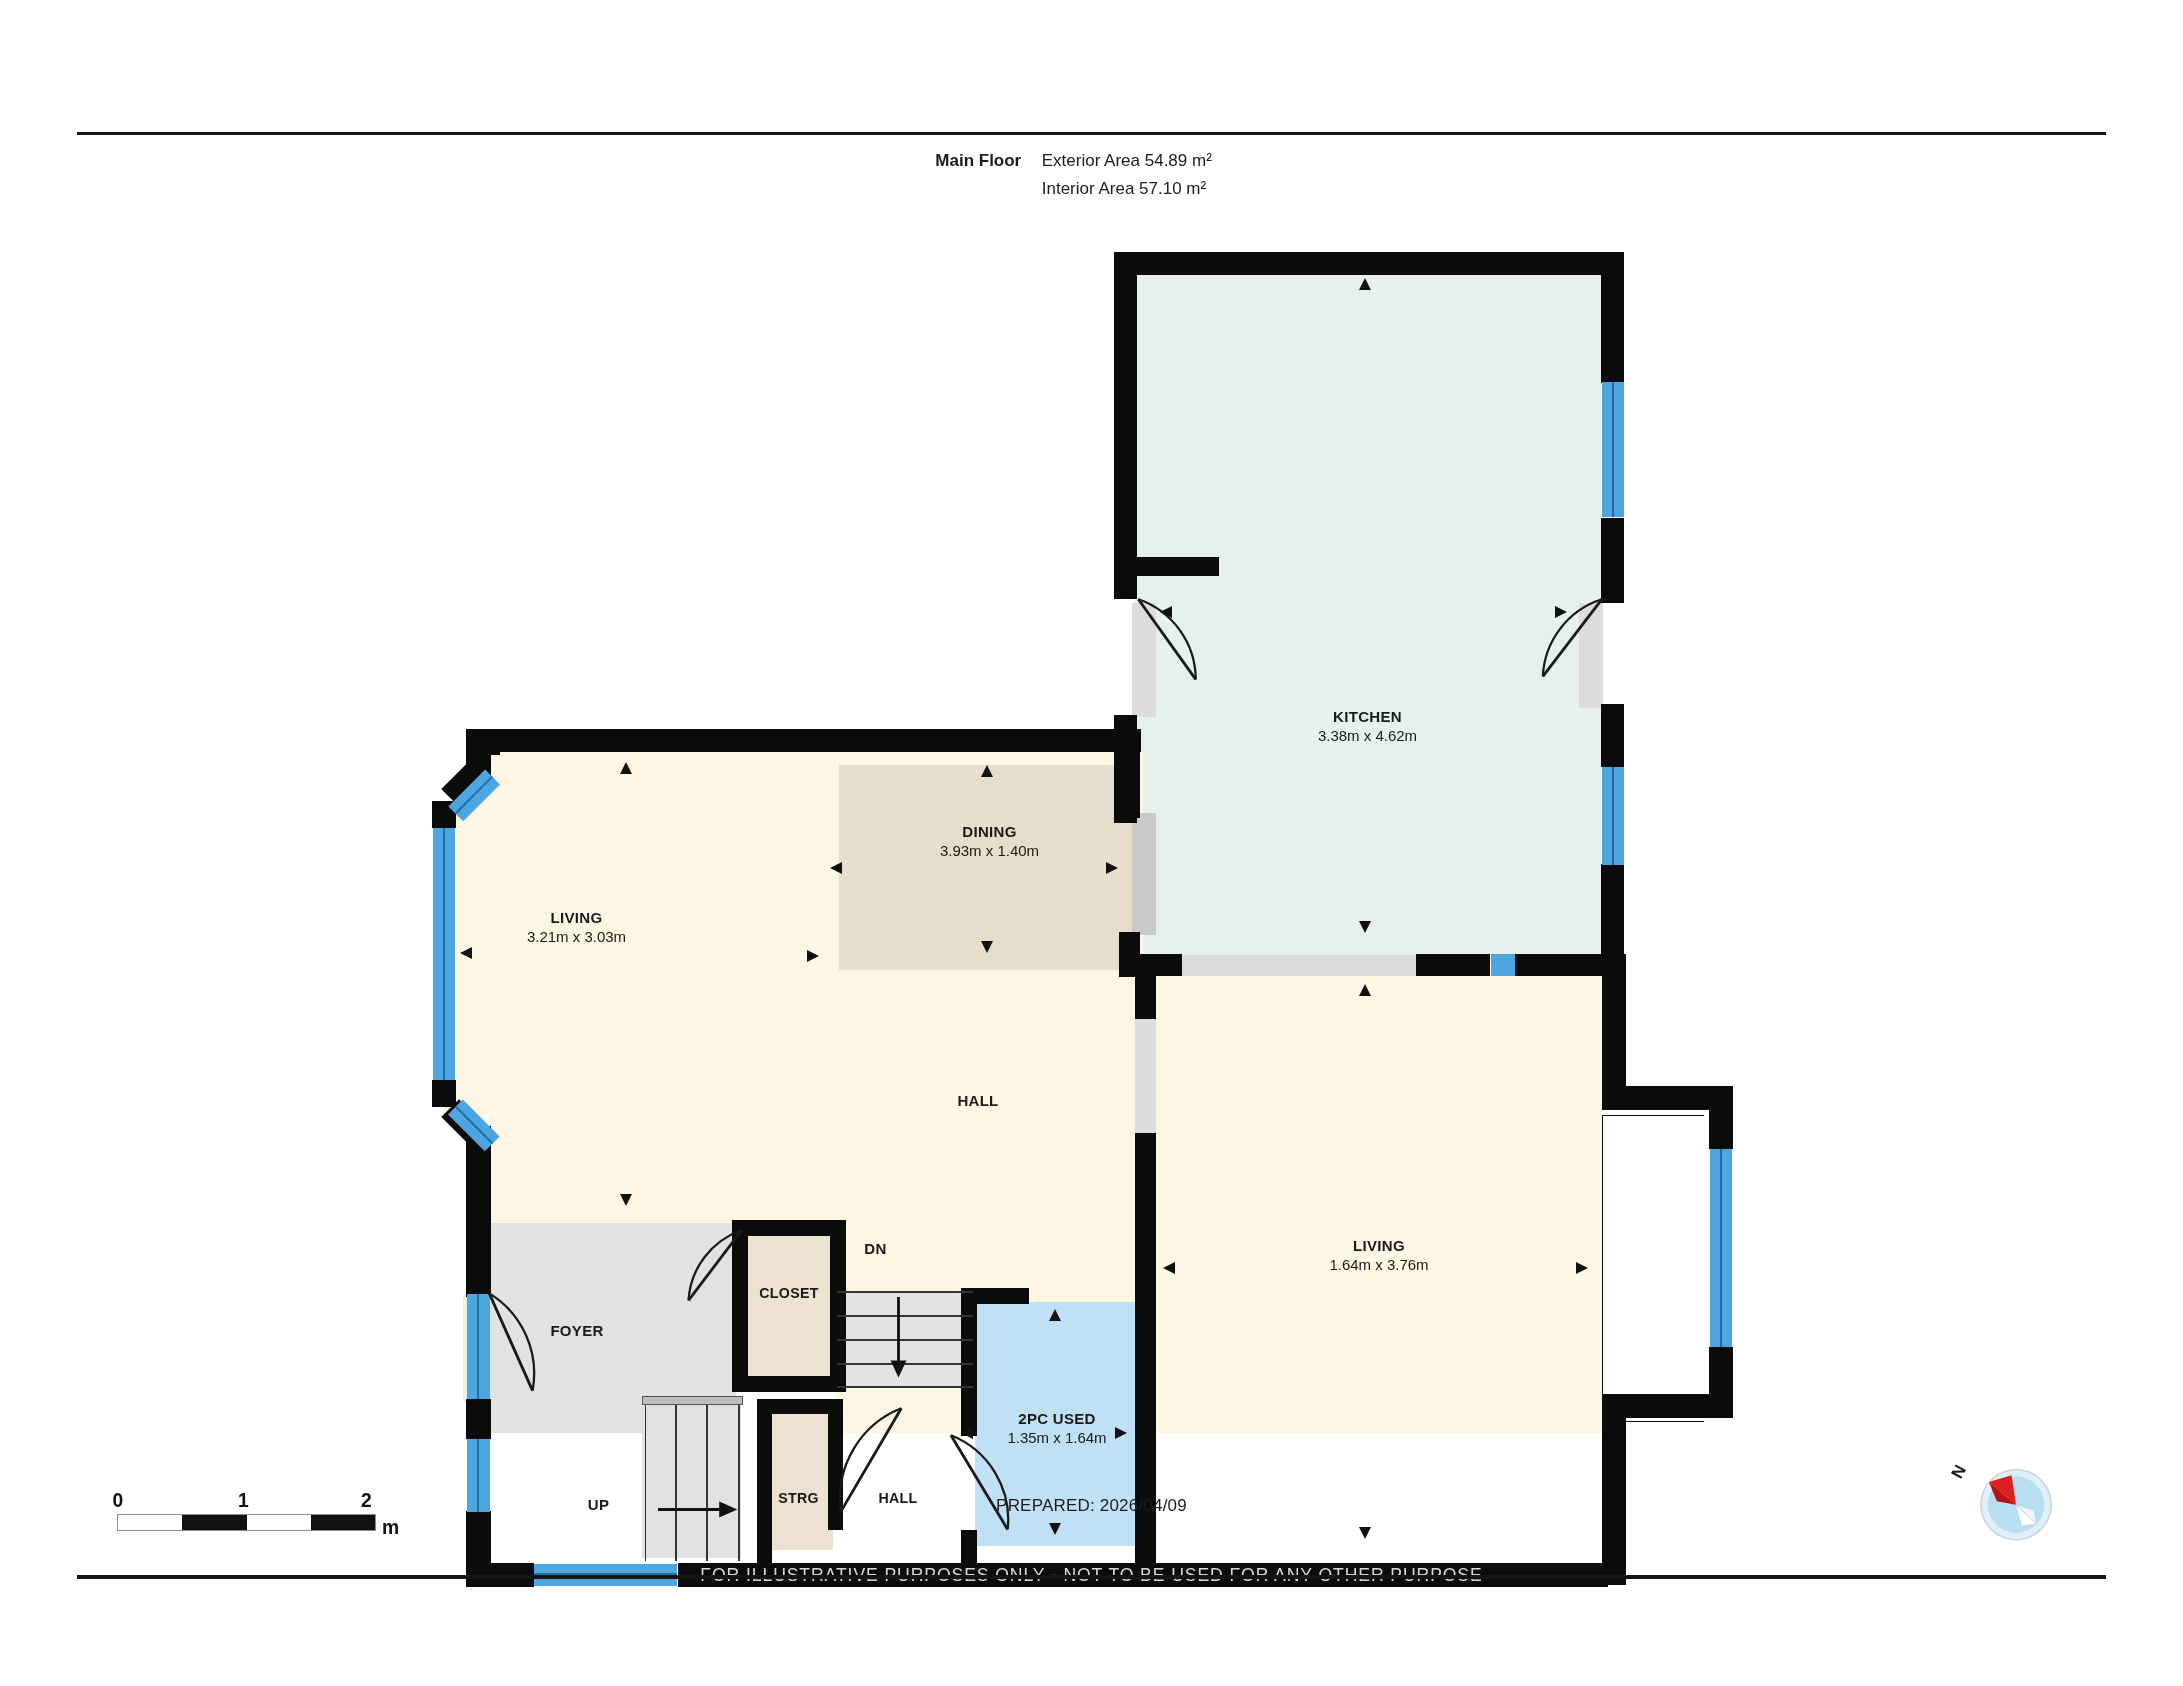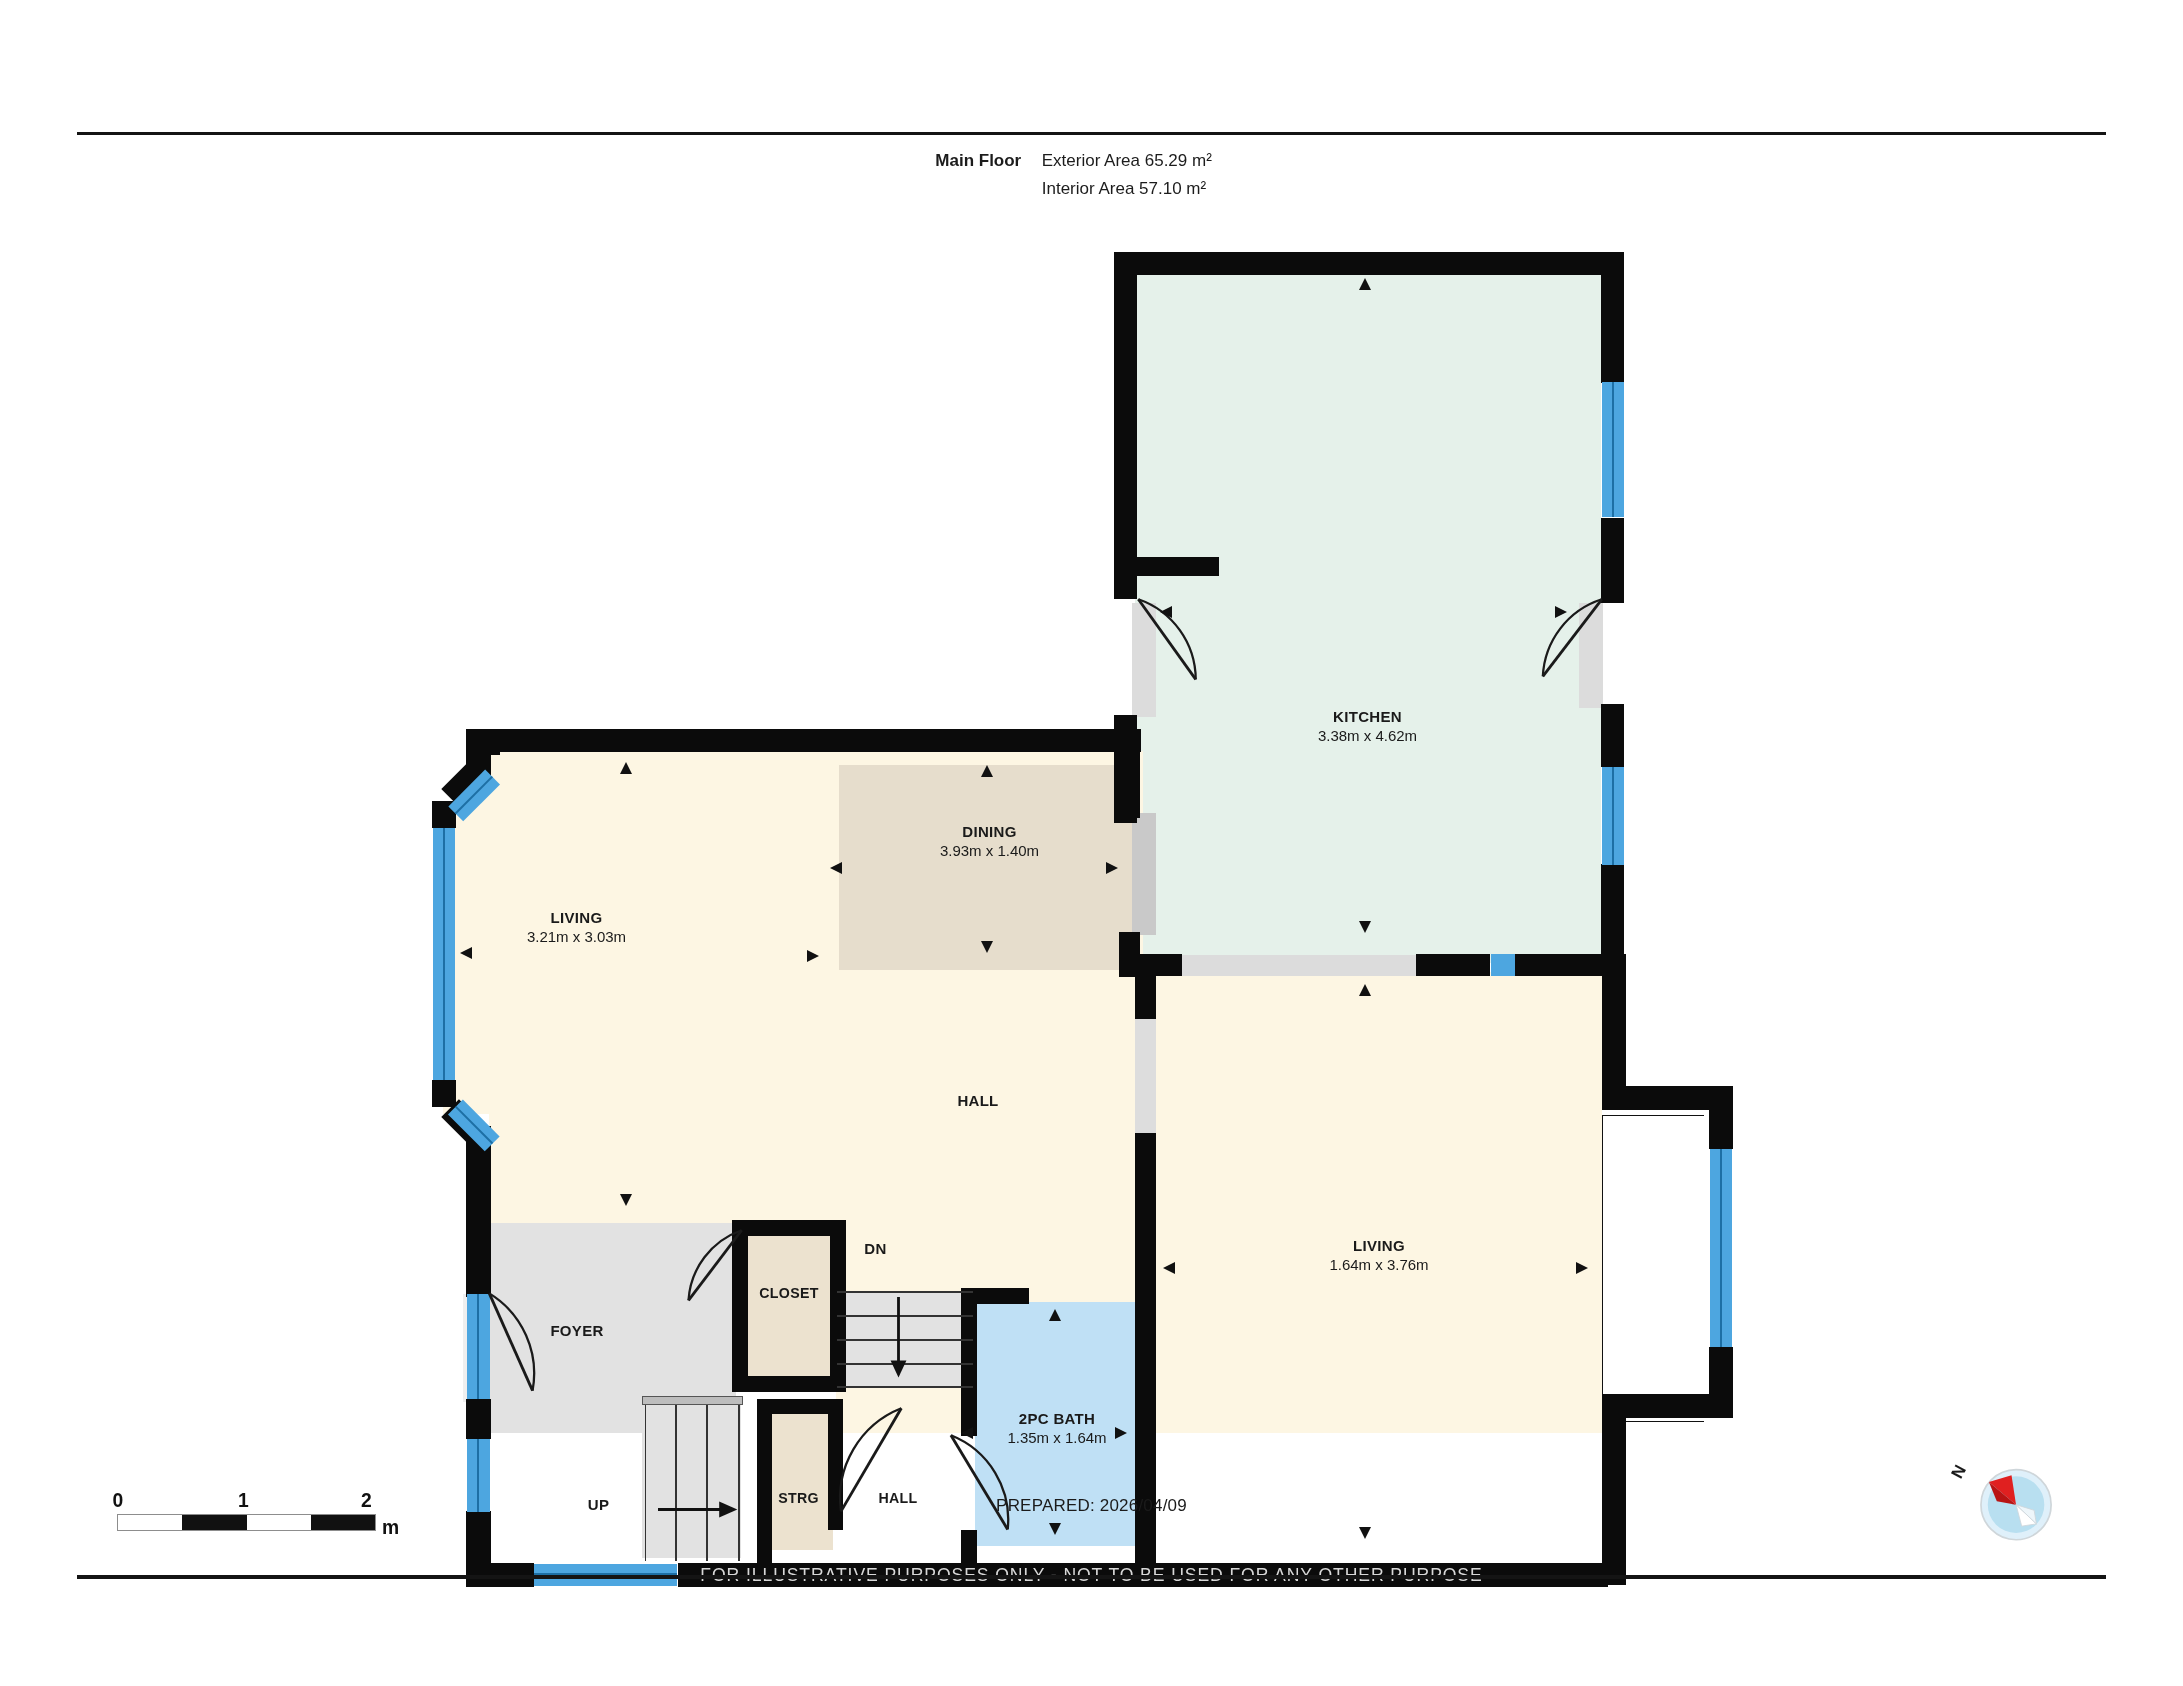--- a/index.html
+++ b/index.html
@@ -100,21 +100,21 @@
 </head>
 <body>
 
 <div class="page">
 
   <div id="title-rule"></div>
 
   <div id="floor-meta">
     <div class="meta-row">
       <div class="meta-label">Main Floor</div>
-      <div class="meta-val">Exterior Area 65.29 m²</div>
+      <div class="meta-val">Exterior Area 54.89 m²</div>
     </div>
     <div class="meta-row second">
       <div class="meta-label"></div>
       <div class="meta-val">Interior Area 57.10 m²</div>
     </div>
   </div>
 
   <div id="plan">
 
     <div class="rm" style="left:703px;top:12.5px;width:466px;height:711px;background:#e5f1ea;"></div>
@@ -307,21 +307,21 @@
     </div>
     <div class="lbl" style="left:31px;top:670px;width:227px;">
       <div class="nm">LIVING</div>
       <div class="dim">3.21m x 3.03m</div>
     </div>
     <div class="lbl" style="left:836px;top:998px;width:222px;">
       <div class="nm">LIVING</div>
       <div class="dim">1.64m x 3.76m</div>
     </div>
     <div class="lbl" style="left:534px;top:1171px;width:182px;">
-      <div class="nm">2PC BATH</div>
+      <div class="nm">2PC USED</div>
       <div class="dim">1.35m x 1.64m</div>
     </div>
     <div class="lbl" style="left:489px;top:853px;width:114px;">
       <div class="nm">HALL</div>
     </div>
     <div class="lbl sm" style="left:415px;top:1251px;width:102px;">
       <div class="nm">HALL</div>
     </div>
     <div class="lbl" style="left:68px;top:1083px;width:154px;">
       <div class="nm">FOYER</div>

